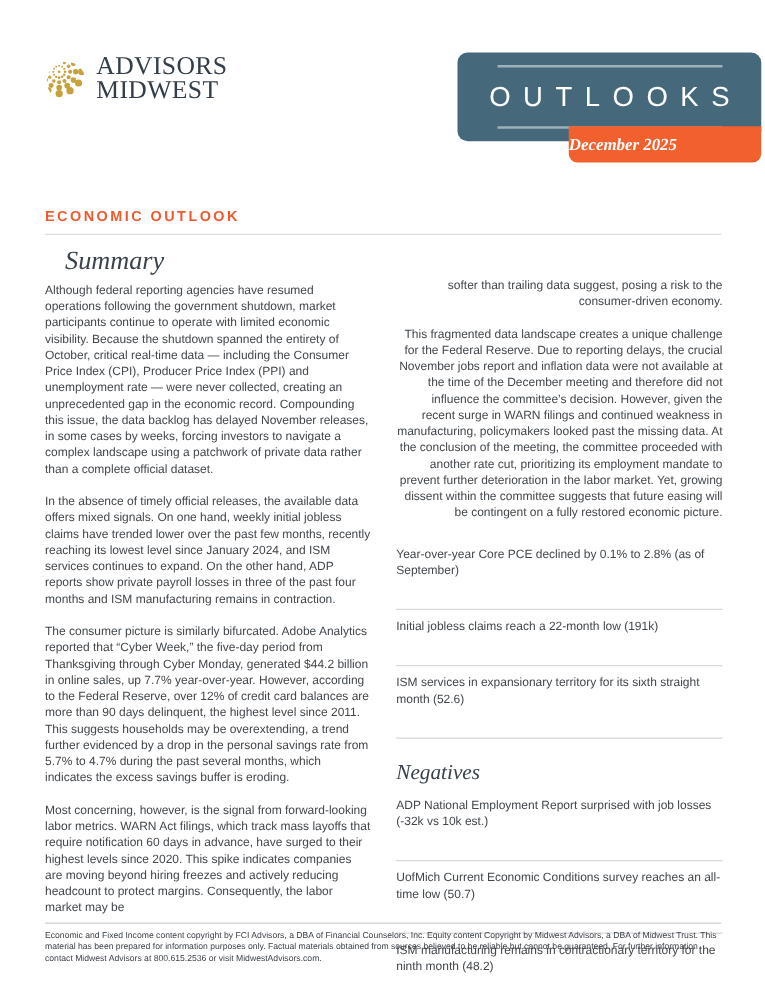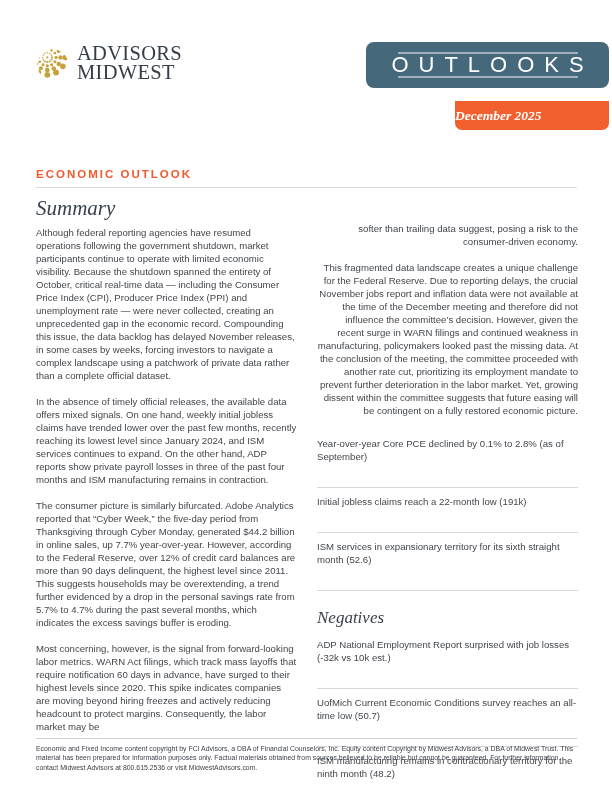--- a/index.html
+++ b/index.html
@@ -9,21 +9,21 @@
     font-family:"Liberation Sans", sans-serif;
   }
   
   .logo{position:absolute; left:36px; top:44px; display:flex; align-items:flex-start; gap:7px;}
   .logo-mark{width:34px; height:38px; margin-top:1px;}
   .logo-text{
     font-family:"Liberation Serif", serif; color:#333E49;
     font-size:20.5px; line-height:0.92; letter-spacing:0.3px; white-space:nowrap;
   }
   .banner{
-    position:absolute; left:366px; top:42px; width:243px; height:46px;
+    position:absolute; left:366px; top:42px; width:243px; height:71px;
     background:#45687B; border-radius:8px;
   }
   .banner-line{
     position:absolute; left:50%; transform:translateX(-50%);
     width:180px; height:2px; background:rgba(255,255,255,0.48);
   }
   .banner-line.top{top:10px;}
   .banner-line.bottom{bottom:10px;}
   .banner-title{
     position:absolute; top:50%; transform:translateY(-50%);
@@ -51,21 +51,21 @@
     position:absolute; width:261px;
     color:#42474C; font-size:9.6px; line-height:13px;
     text-align:left;
   }
   .col-left{left:36px; top:196px;}
   .col-right{left:317px; top:222px;}
   .serif-head{
     font-family:"Liberation Serif", serif; font-style:italic; font-weight:400;
     color:#39424C;
   }
-  h2.serif-head{font-size:21px; line-height:24px; margin:0 0 6px 0;font-family:Liberation Serif, serif;}
+  h2.serif-head{font-size:21px; line-height:24px; margin:0 0 6px 16px;font-family:Liberation Serif, serif;}
   h3.serif-head{font-size:17px; line-height:20px; margin:17px 0 3px 0;}
   .col p{margin:0 0 13px 0;}
   .col-right p.cont{margin:0 0 13px 0;text-align:right;}
   .list{margin:0; padding:0; list-style:none;}
   .list li{
     padding:7px 0 24px 0; border-bottom:1px solid #D8D8D8;
   }
   
   .footer-text{
     position:absolute; left:36px; top:744px; width:541px;

